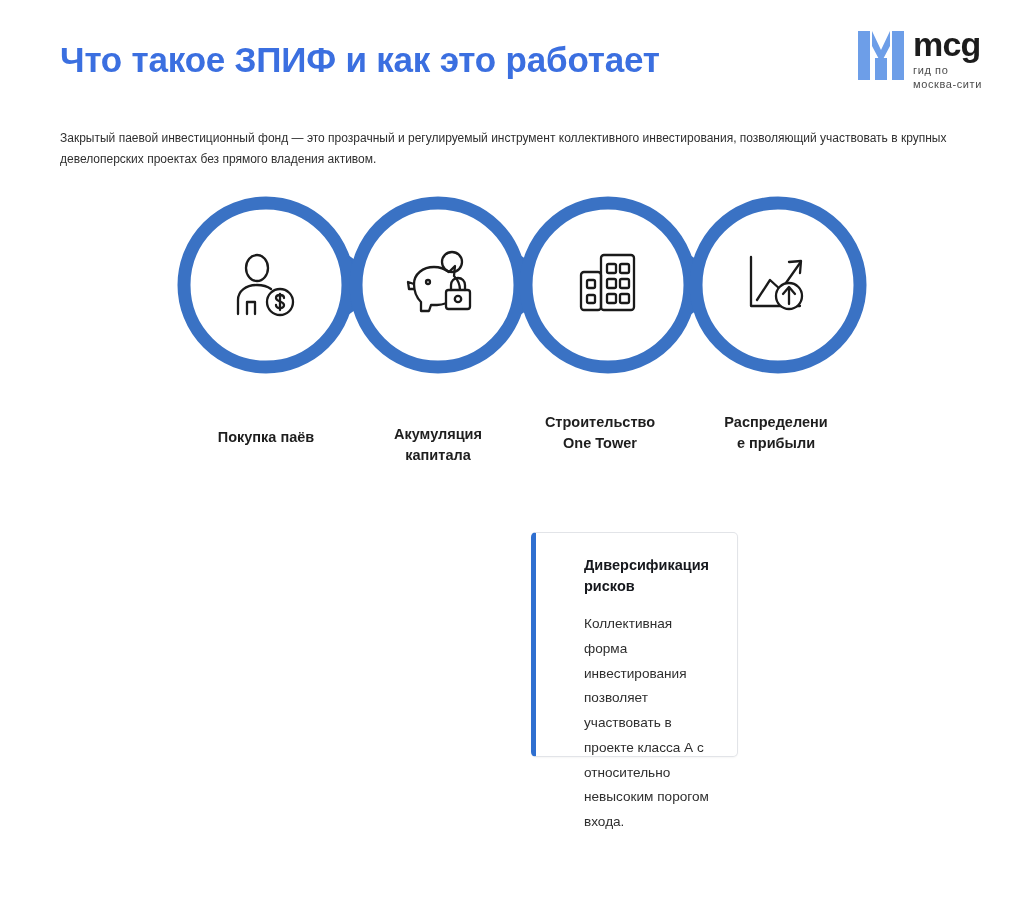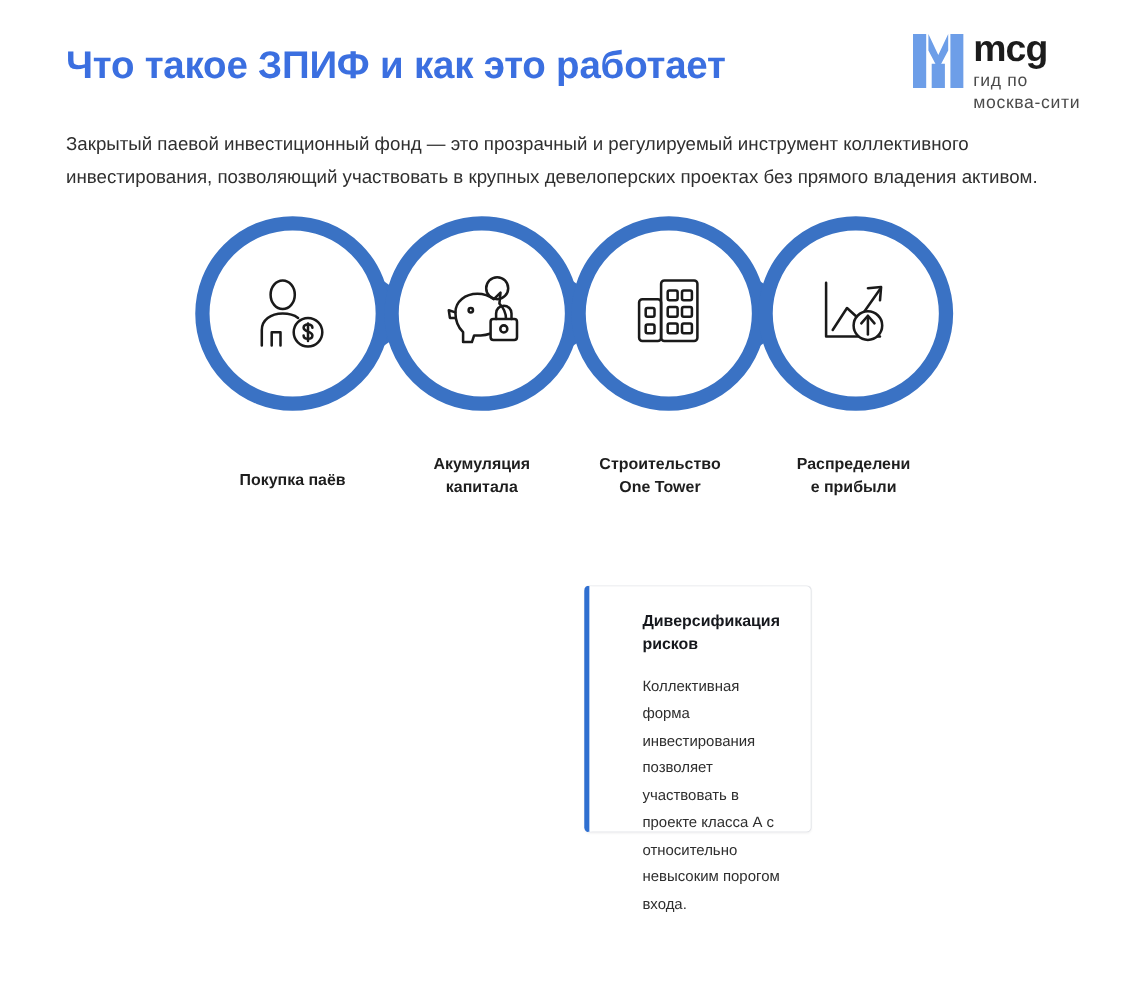--- a/index.html
+++ b/index.html
@@ -55,35 +55,35 @@
     padding-top: 1px;
   }
   #logo-wordmark {
     font-size: 34px;
     font-weight: bold;
     color: #1c1c1c;
     letter-spacing: -0.8px;
     line-height: 0.92;
   }
   .logo-tagline {
-    font-size: 16px;
+    font-size: 11px;
     color: #4b4b4b;
     letter-spacing: 0.6px;
     line-height: 1.25;
     white-space: nowrap;
   }
   #logo-tagline-1 { margin-top: 4px; }
 
   
   #intro-paragraph {
     position: absolute;
     left: 60px;
-    top: 99px;
+    top: 116px;
     width: 905px;
-    font-size: 17px;
+    font-size: 12px;
     line-height: 1.75;
     color: #2f2f2f;
   }
 
   
   #process-flow {
     position: absolute;
     left: 0;
     top: 190px;
     width: 1024px;
@@ -106,21 +106,21 @@
   .step-label {
     position: absolute;
     width: 172px;
     text-align: center;
     font-size: 14.5px;
     font-weight: bold;
     color: #1e1e1e;
     line-height: 1.45;
   }
   .step-label.sl-0 { left: 180px; top: 15px; }
-  .step-label.sl-1 { left: 352px; top: 0px; }
+  .step-label.sl-1 { left: 352px; top: 12px; }
   .step-label.sl-2 { left: 514px; top: 0px; }
   .step-label.sl-3 { left: 690px; top: 0px; }
 
   
   #benefit-cards {
     position: absolute;
     left: 0;
     top: 0;
     width: 1024px;
     height: 902px;

